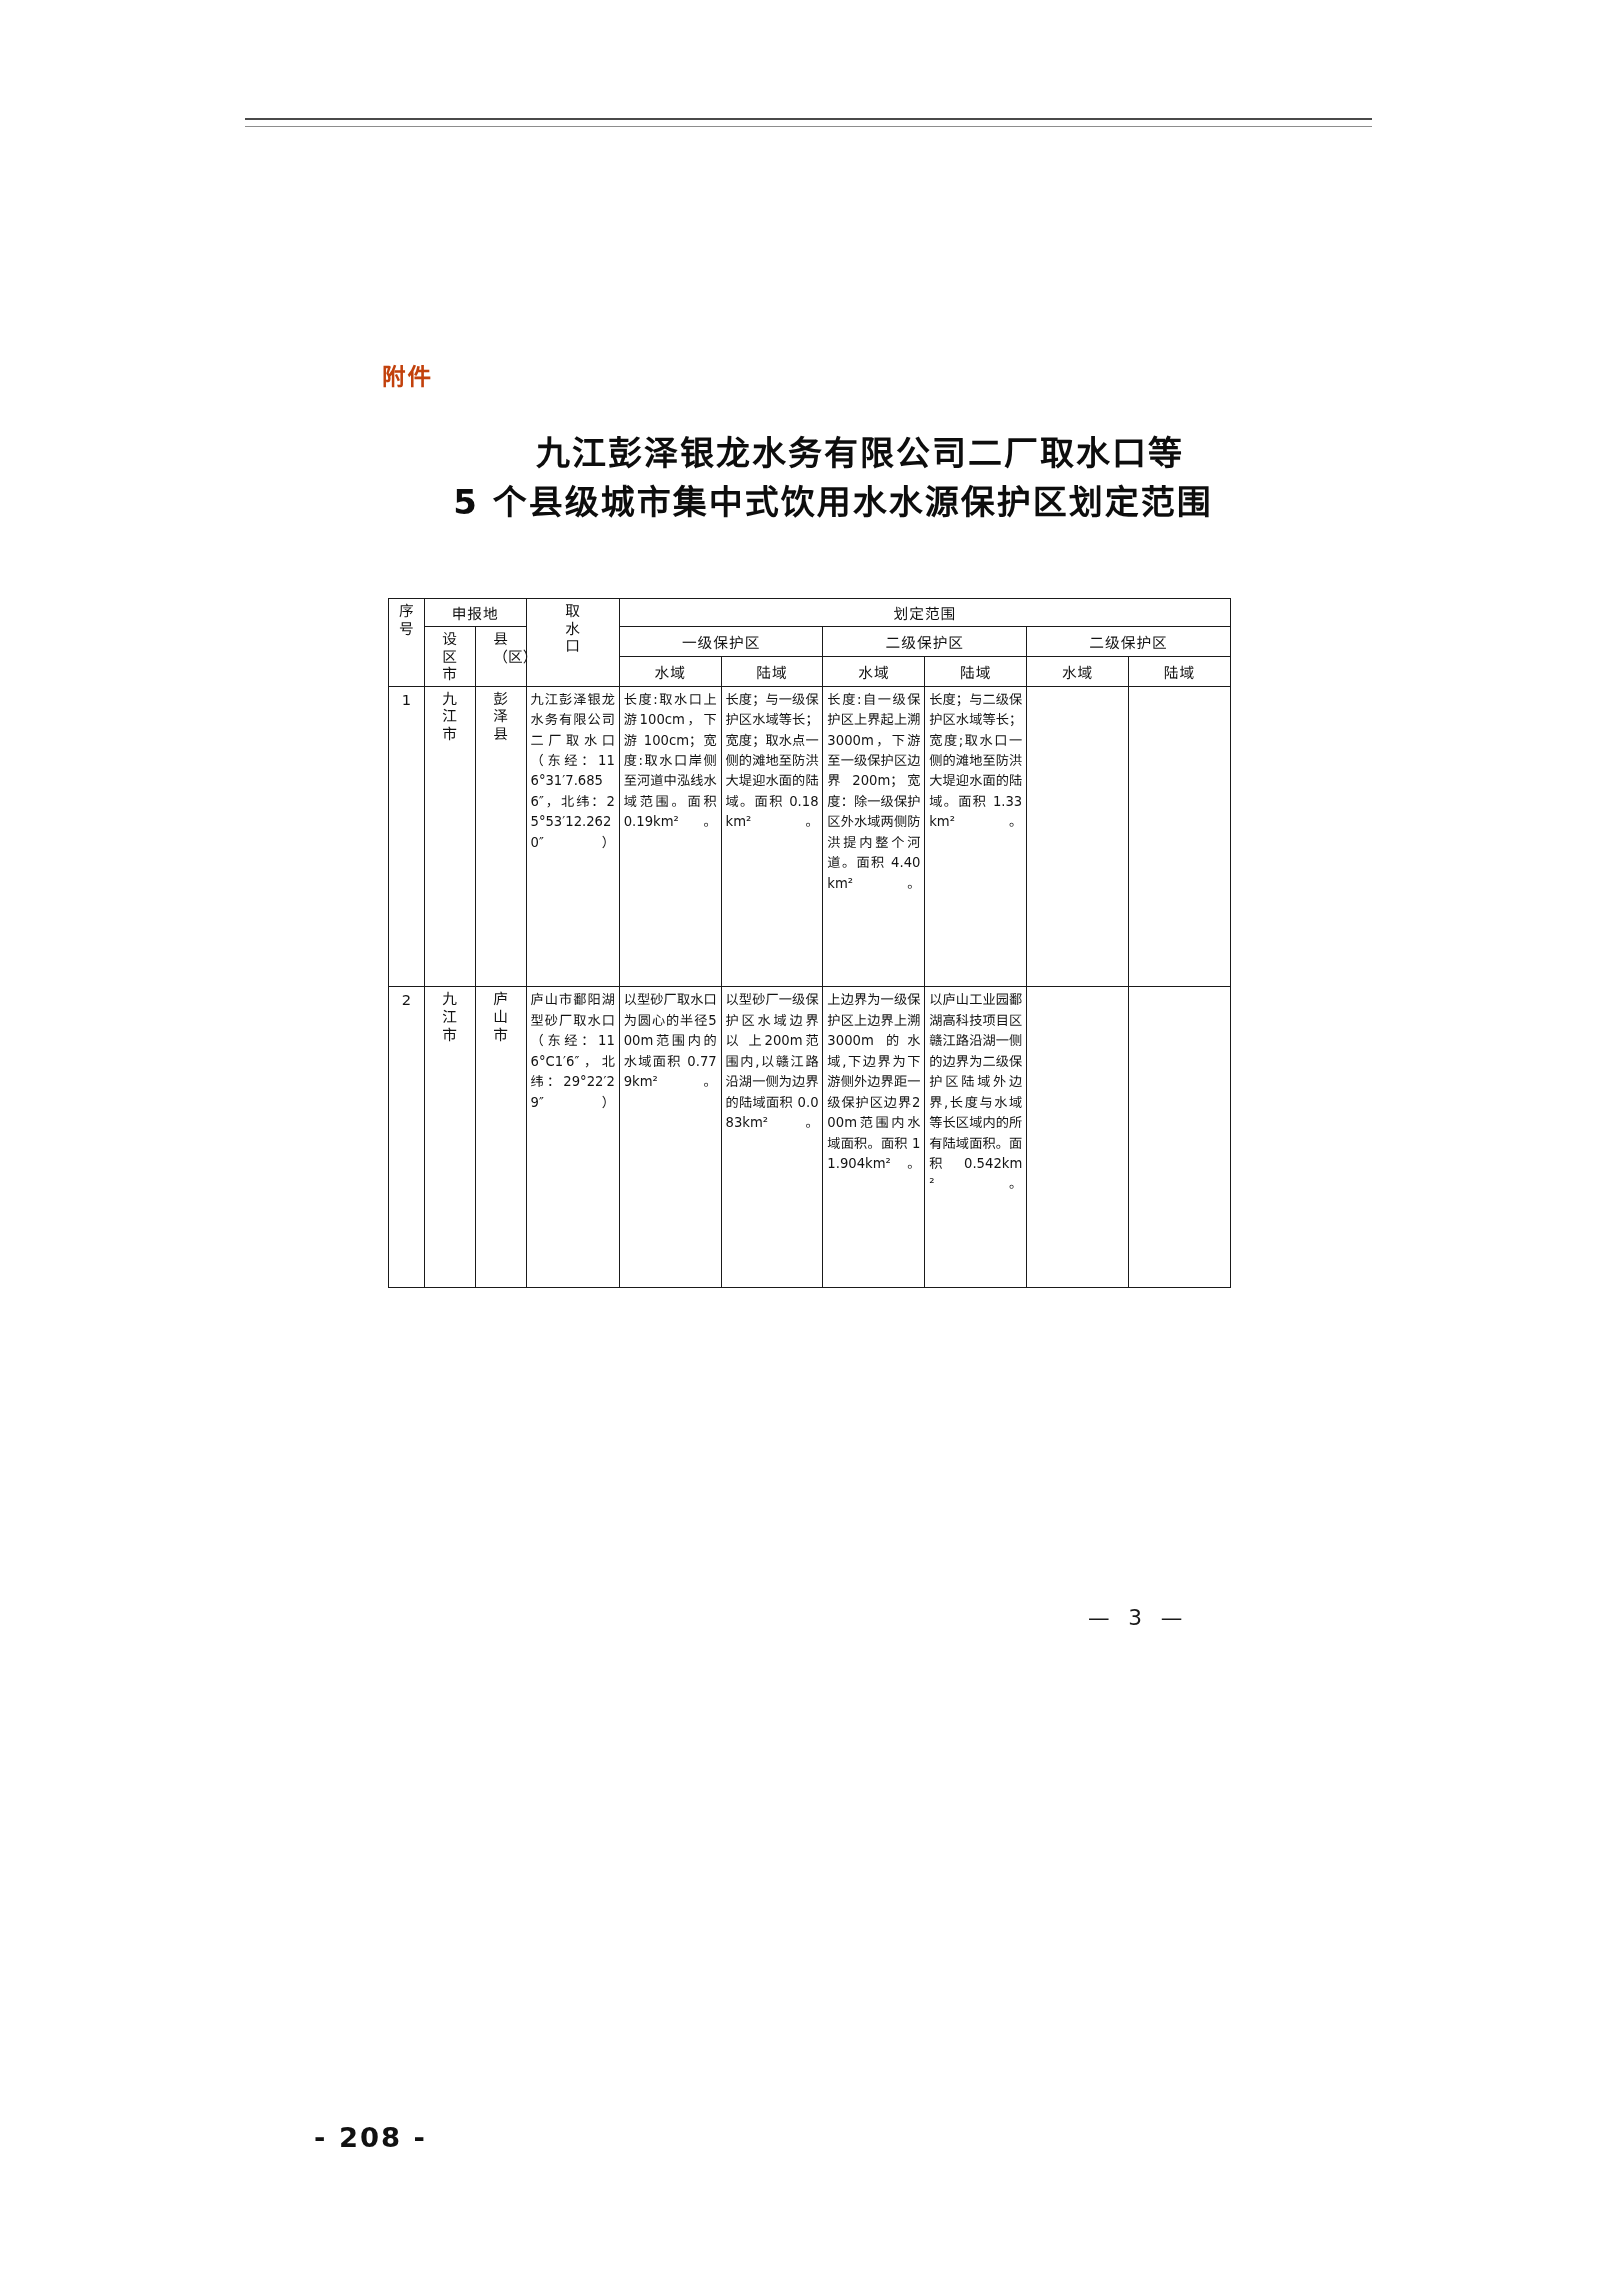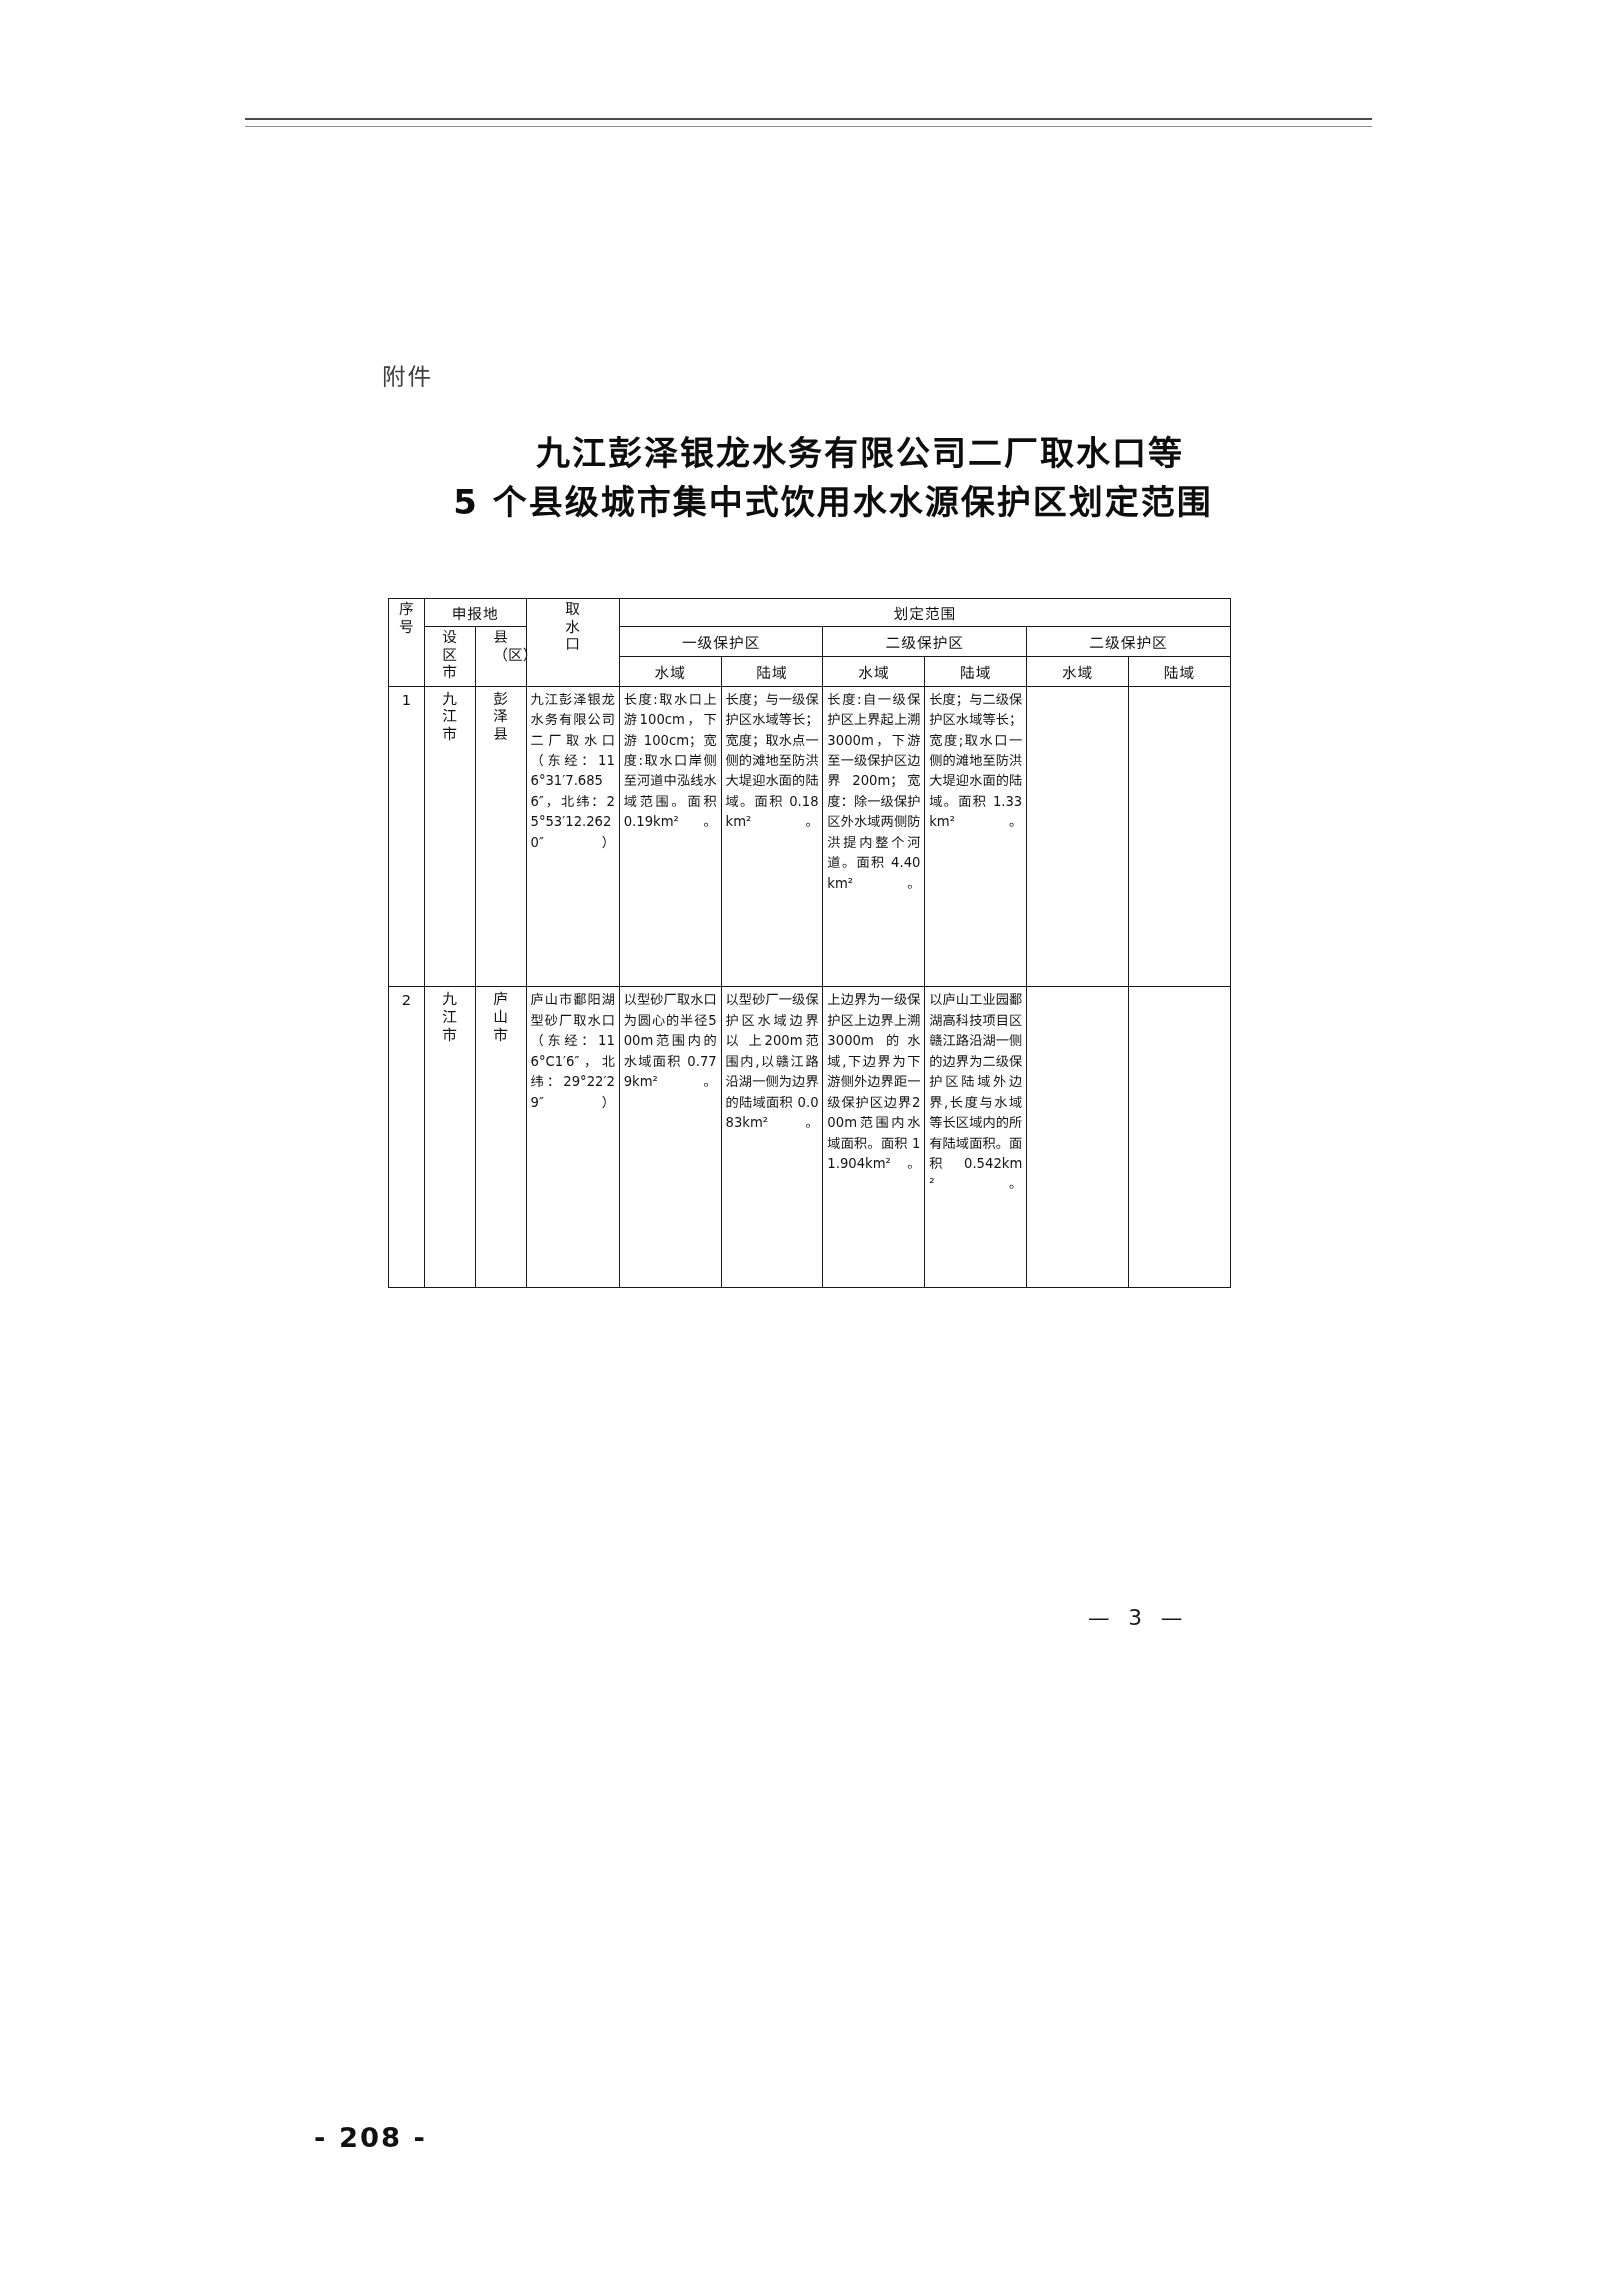--- a/index.html
+++ b/index.html
@@ -48,24 +48,24 @@
     border-bottom: 1px solid #8d8d8d;
     width: 100%;
   }
 
   
   .attach-label {
     position: absolute;
     left: 382px;
     top: 358px;
     font-family: "DejaVu Sans", "Liberation Sans", sans-serif;
-    font-weight: normal;
+    font-weight: bold;
     font-size: 23.5px;
     letter-spacing: 2px;
-    color: #404040;
+    color: #c2410c;
   }
 
   
   .doc-title {
     position: absolute;
     left: 392px;
     top: 429px;
     width: 882px;
     text-align: left;
     font-family: "DejaVu Sans", "Liberation Sans", sans-serif;
@@ -108,21 +108,20 @@
     letter-spacing: 1px;
     padding: 3px 2px;
   }
   .hdr-vert {
     text-align: center;
     vertical-align: middle;
     font-size: 14.7px;
     line-height: 1.15;
     letter-spacing: 0;
     padding: 5.9px 1px;
-    font-family: Liberation Mono, monospace;
   }
   .cell-body {
     font-size: 13.2px;
     line-height: 1.55;
     text-align: justify;
     text-align-last: justify;
     letter-spacing: 0;
     vertical-align: middle;
     word-break: break-all;
     margin-top: 12px;

